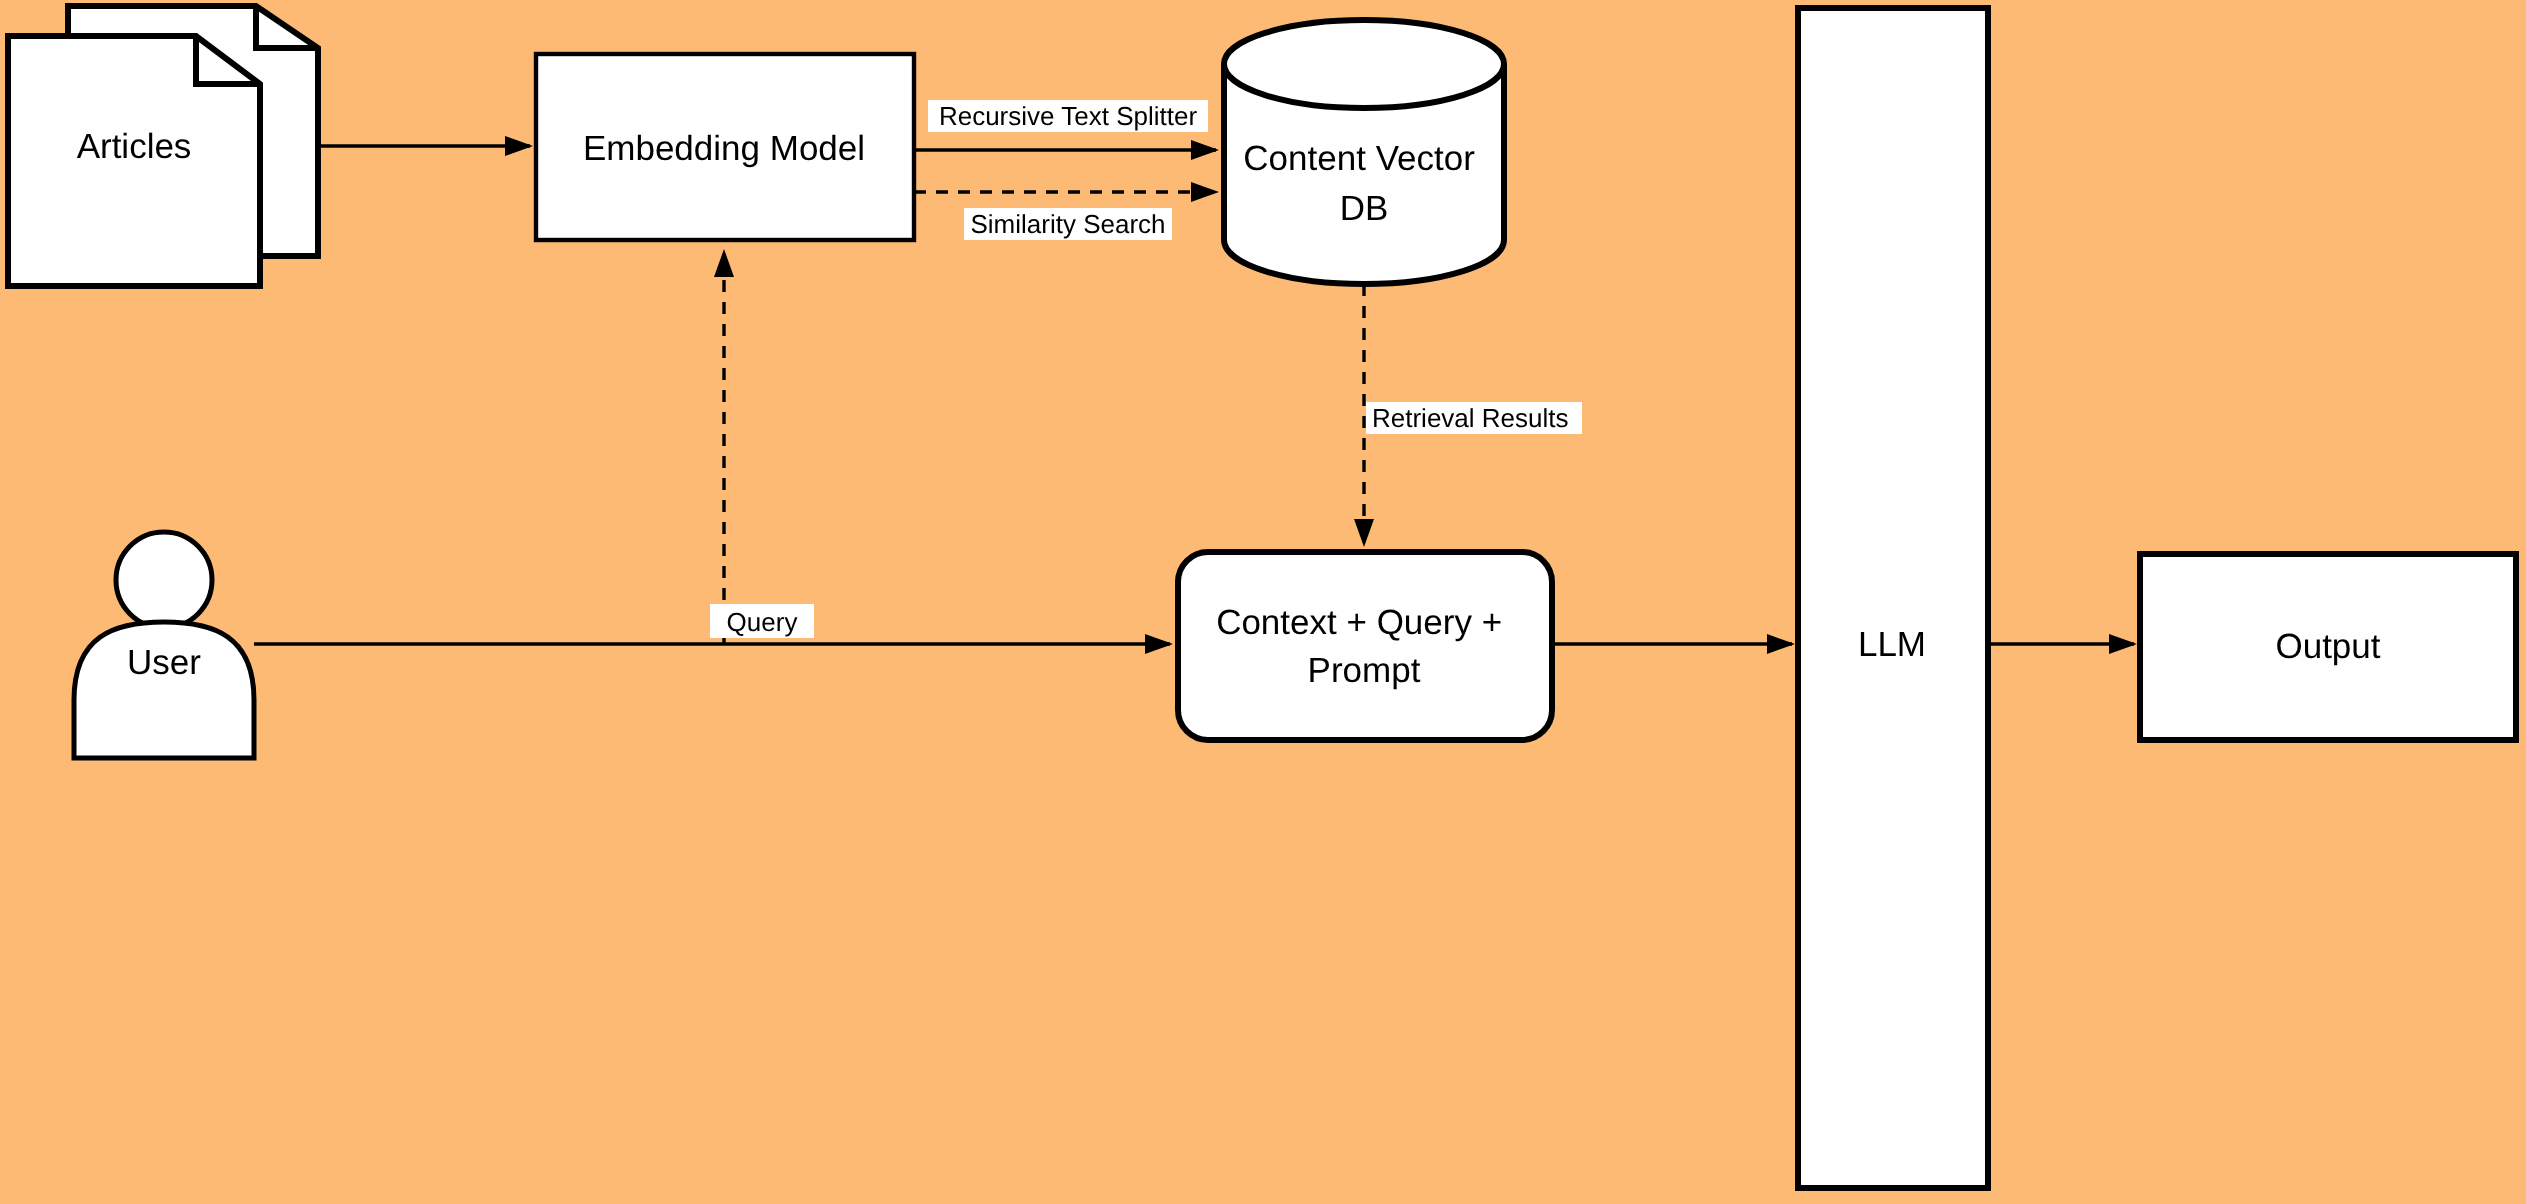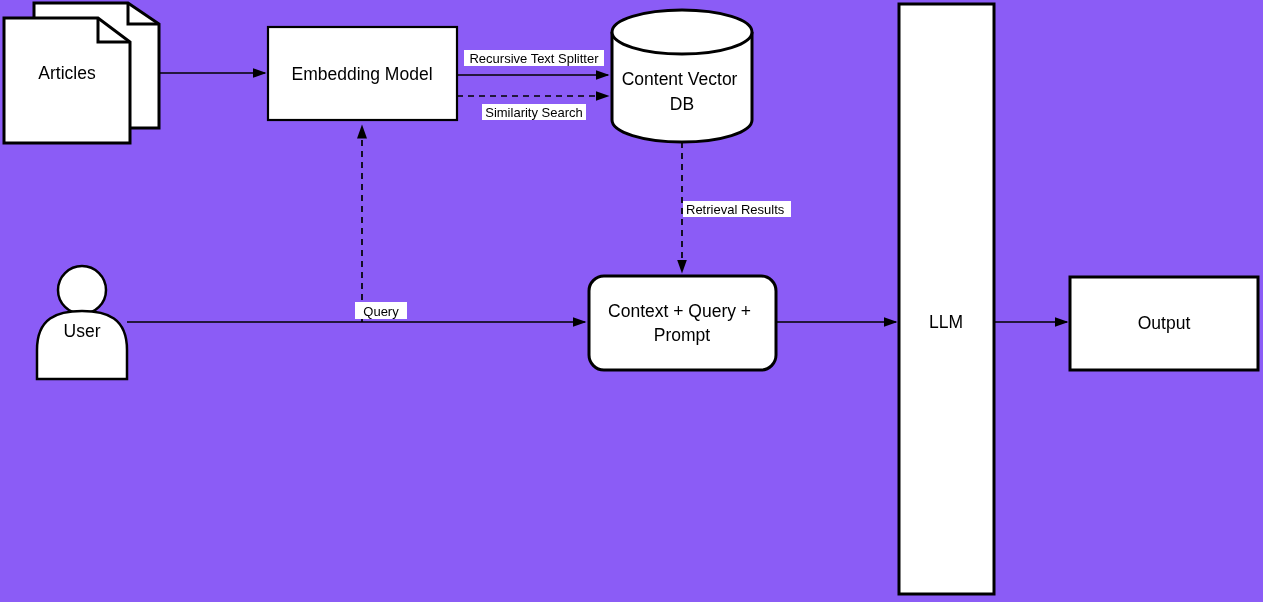--- a/index.html
+++ b/index.html
@@ -4,21 +4,21 @@
 <style>
   html, body {
     margin: 0;
     padding: 0;
     background: #ffffff;
   }
   .canvas-wrap {
     position: relative;
     width: 1263px;
     height: 602px;
-    background: #8b5cf6;
+    background: #fdba74;
     overflow: hidden;
   }
   svg {
     display: block;
     font-family: "Liberation Sans", "DejaVu Sans", sans-serif;
   }
   .shape {
     fill: #ffffff;
     stroke: #000000;
   }

